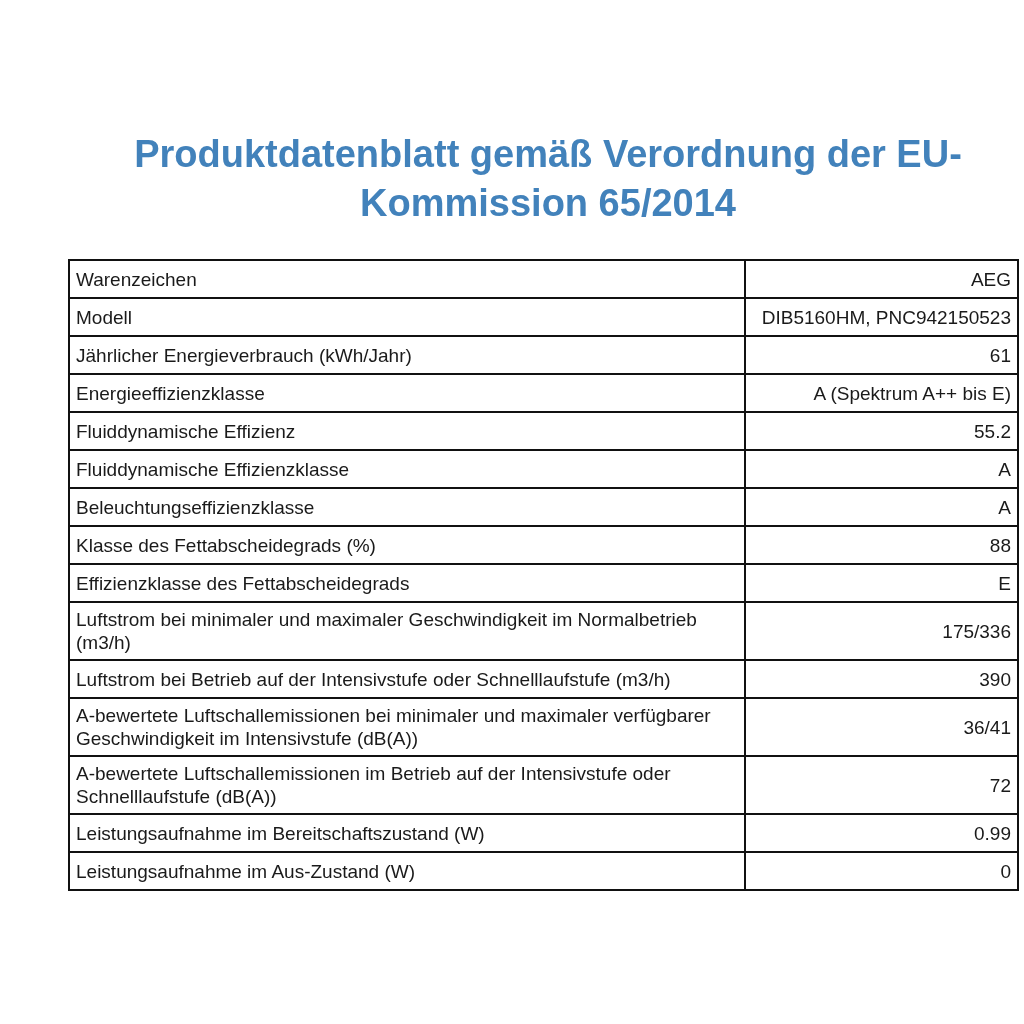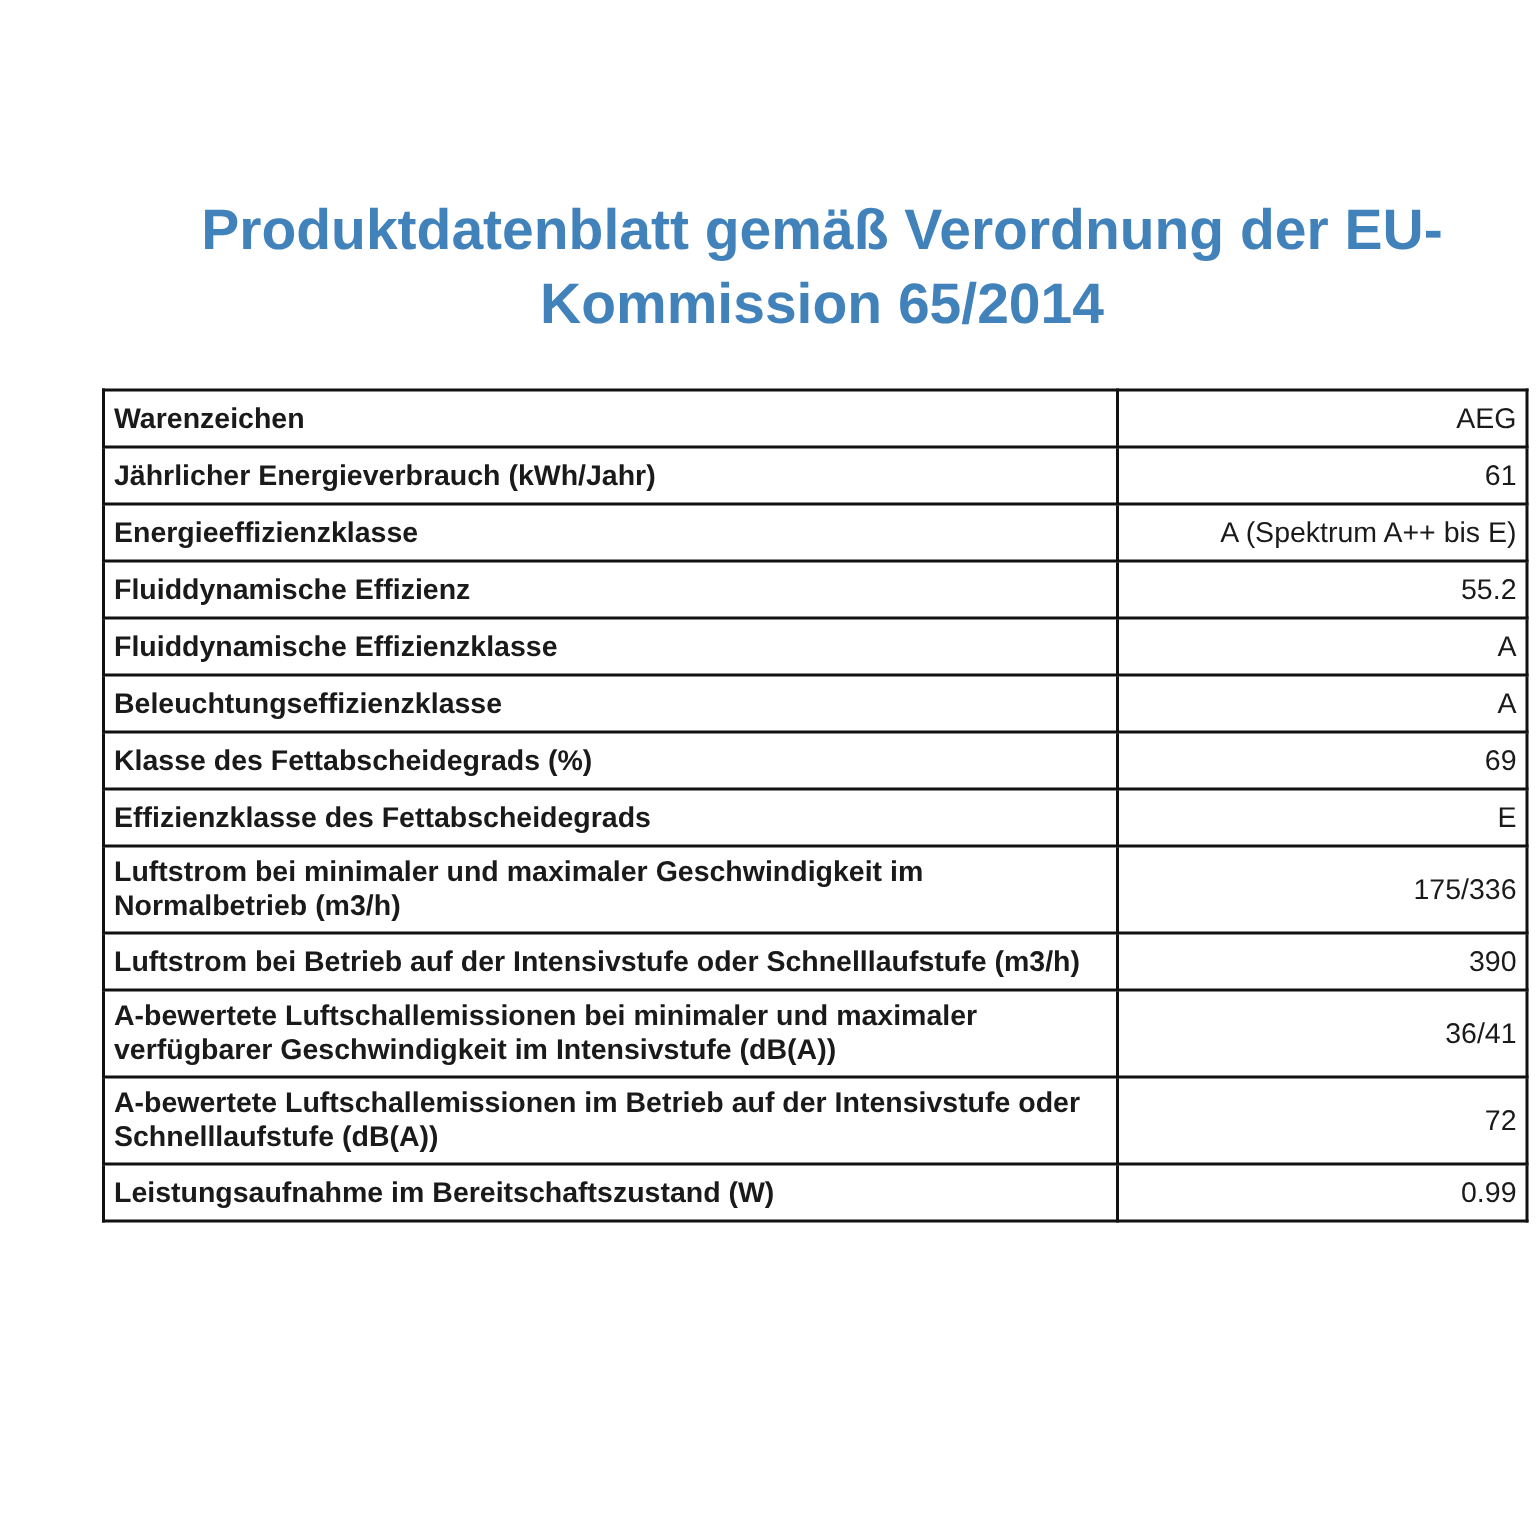--- a/index.html
+++ b/index.html
@@ -34,35 +34,39 @@
   table.spec-table td {
     border: 2px solid #111111;
     font-size: 19px;
     line-height: 23px;
     color: #1a1a1a;
     vertical-align: middle;
     padding: 5px 6px;
     height: 38px; 
     overflow: hidden;
   }
-  td.col-label { width: 676px; font-weight: bold; }
+  td.col-label { width: 676px; }
   td.col-value { width: 273px; text-align: right; }
 </style>
 </head>
 <body>
 
 <div class="page">
 
   <h1 class="page-title" style="color: rgb(66, 130, 187);">Produktdatenblatt gemäß Verordnung der EU-Kommission 65/2014</h1>
 
   <table class="spec-table">
     <tbody>
       <tr>
         <td class="col-label">Warenzeichen</td>
         <td class="col-value">AEG</td>
+      </tr>
+      <tr>
+        <td class="col-label">Modell</td>
+        <td class="col-value">DIB5160HM, PNC942150523</td>
       </tr>
       <tr>
         <td class="col-label">Jährlicher Energieverbrauch (kWh/Jahr)</td>
         <td class="col-value">61</td>
       </tr>
       <tr>
         <td class="col-label">Energieeffizienzklasse</td>
         <td class="col-value">A (Spektrum A++ bis E)</td>
       </tr>
       <tr>
@@ -72,21 +76,21 @@
       <tr>
         <td class="col-label">Fluiddynamische Effizienzklasse</td>
         <td class="col-value">A</td>
       </tr>
       <tr>
         <td class="col-label">Beleuchtungseffizienzklasse</td>
         <td class="col-value">A</td>
       </tr>
       <tr>
         <td class="col-label">Klasse des Fettabscheidegrads (%)</td>
-        <td class="col-value">69</td>
+        <td class="col-value">88</td>
       </tr>
       <tr>
         <td class="col-label">Effizienzklasse des Fettabscheidegrads</td>
         <td class="col-value">E</td>
       </tr>
       <tr>
         <td class="col-label">Luftstrom bei minimaler und maximaler Geschwindigkeit im Normalbetrieb (m3/h)</td>
         <td class="col-value">175/336</td>
       </tr>
       <tr>
@@ -98,16 +102,20 @@
         <td class="col-value">36/41</td>
       </tr>
       <tr>
         <td class="col-label">A-bewertete Luftschallemissionen im Betrieb auf der Intensivstufe oder Schnelllaufstufe (dB(A))</td>
         <td class="col-value">72</td>
       </tr>
       <tr>
         <td class="col-label">Leistungsaufnahme im Bereitschaftszustand (W)</td>
         <td class="col-value">0.99</td>
       </tr>
+      <tr>
+        <td class="col-label">Leistungsaufnahme im Aus-Zustand (W)</td>
+        <td class="col-value">0</td>
+      </tr>
     </tbody>
   </table>
 
 </div>
 
 </body></html>

